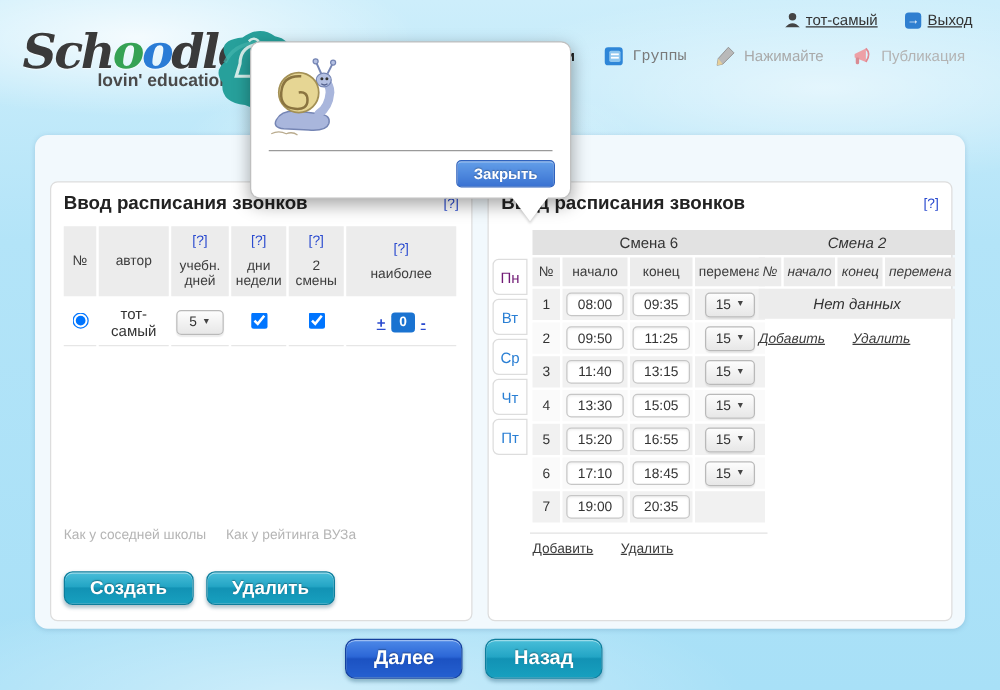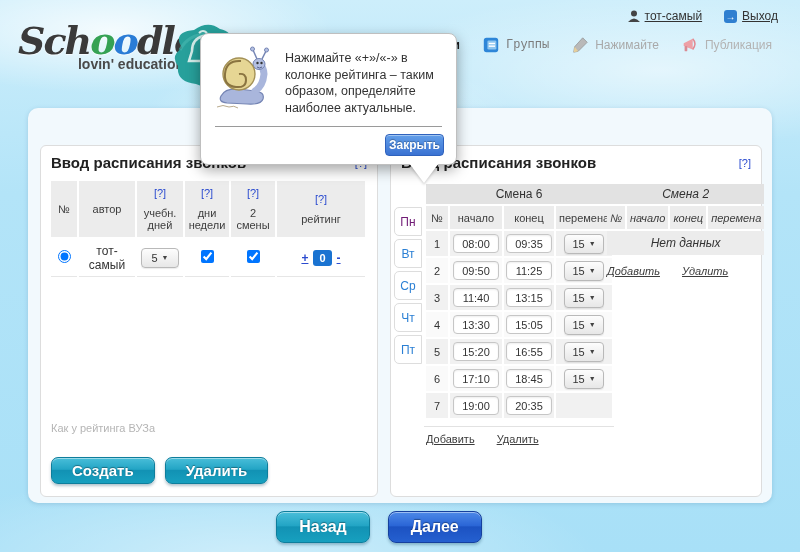--- a/index.html
+++ b/index.html
@@ -99,21 +99,21 @@
   .popup { position:absolute; left:200px; top:33px; width:257px; z-index:50; background:#fff;
     border:1px solid #bfbfbf; border-radius:8px; box-shadow:0 5px 14px rgba(0,0,0,.35); padding:10px 12px 8px; }
   .popup::after { content:""; position:absolute; bottom:-19px; left:208px; width:0; height:0;
     border-left:15px solid transparent; border-right:15px solid transparent; border-top:20px solid #fff;
     filter:drop-shadow(0 2px 1px rgba(0,0,0,.15)); }
   .popup-body { display:flex; gap:10px; }
   .popup-text { font-size:12.5px; color:#333; line-height:1.32; padding-top:6px; }
   .popup hr { border:none; border-top:1px solid #9a9a9a; margin:10px 2px 7px; }
   .popup-foot { display:flex; justify-content:flex-end; }
   .btn-close { background:linear-gradient(180deg,#639fe9,#3a72d2); border:1px solid #2f62bd; border-radius:4px;
-    color:#fff; font-size:12px; font-weight:bold; padding:3px 3px; cursor:pointer;
+    color:#fff; font-size:12px; font-weight:bold; padding:3px 13px; cursor:pointer;
     text-shadow:0 -1px 1px rgba(0,0,0,.3); box-shadow:inset 0 1px 0 rgba(255,255,255,.4); }
   .mascot { flex:none; }
   input[type=checkbox], input[type=radio]{ cursor:pointer; }
 </style>
 </head>
 <body>
 
 <div class="screen">
 
   <div class="userbar">
@@ -184,21 +184,21 @@
         <a class="help">[?]</a>
       </div>
       <table class="ltable">
         <tbody>
             <tr>
           <th class="cw1">№</th>
           <th class="cw2">автор</th>
           <th class="cw3"><a class="help">[?]</a><span>учебн. дней</span></th>
           <th class="cw4"><a class="help">[?]</a><span>дни недели</span></th>
           <th class="cw5"><a class="help">[?]</a><span>2 смены</span></th>
-          <th class="cw6"><a class="help">[?]</a><span>рейтинг</span></th>
+          <th class="cw6"><a class="help">[?]</a><span>наиболее</span></th>
         </tr>
         <tr>
           <td><input type="radio" checked="" style=""></td>
           <td>тот-самый</td>
           <td><div class="dd dd-days">
                   <span>5</span>
                   <span class="arr">▼</span>
                 </div></td>
           <td><input type="checkbox" checked="" style=""></td>
           <td><input type="checkbox" checked="" style=""></td>
@@ -206,20 +206,21 @@
             <span class="rating">
               <a class="rlink">+</a>
               <span class="rbadge">0</span>
               <a class="rlink">-</a>
             </span>
           </td>
         </tr>
       </tbody>
         </table>
       <div class="presets">
+        <span>Как у соседней школы</span>
         <span>Как у рейтинга ВУЗа</span>
       </div>
       <div class="panel-buttons">
         <span class="btn btn-teal btn-md">Создать</span>
         <span class="btn btn-teal btn-md">Удалить</span>
       </div>
     </div>
 
     <div class="panel panel-right">
       <div class="panel-head">
@@ -334,42 +335,41 @@
           </table>
         <div class="tlinks">
           <a>Добавить</a>
           <a>Удалить</a>
         </div>
       </div>
     </div>
   </div>
 
   <div class="footer">
+    <span class="btn btn-blue btn-lg">Далее</span>
     <span class="btn btn-teal btn-lg">Назад</span>
-    <span class="btn btn-blue btn-lg">Далее</span>
   </div>
 
   <div class="popup">
     <div class="popup-body">
       <svg class="mascot" width="62" height="66" viewBox="0 0 62 66">
         <path d="M8 52 Q12 44 26 45 L42 47 Q52 48 50 55 Q48 61 34 60 L14 59 Q5 58 8 52 Z" fill="#a9b6dc" stroke="#7585b4" stroke-width="1.2"></path>
         <path d="M42 47 Q50 42 51 30 Q51 24 47 21" fill="none" stroke="#a9b6dc" stroke-width="7" stroke-linecap="round"></path>
         <ellipse cx="46" cy="20" rx="6" ry="5.5" fill="#b4c0e2" stroke="#7585b4" stroke-width="1"></ellipse>
         <line x1="44" y1="15" x2="40" y2="6" stroke="#7585b4" stroke-width="1.5"></line>
         <line x1="49" y1="15" x2="53" y2="7" stroke="#7585b4" stroke-width="1.5"></line>
         <circle cx="39.5" cy="5" r="2" fill="#b4c0e2" stroke="#7585b4" stroke-width="1"></circle>
         <circle cx="53.5" cy="6" r="2" fill="#b4c0e2" stroke="#7585b4" stroke-width="1"></circle>
         <circle cx="44.5" cy="19" r="1.2" fill="#333"></circle>
         <circle cx="48.5" cy="19" r="1.2" fill="#333"></circle>
         <path d="M44 23 q2.5 2 5 0" fill="none" stroke="#55618c" stroke-width="1"></path>
         <circle cx="26" cy="30" r="16" fill="#e6d694" stroke="#a39055" stroke-width="1.4"></circle>
         <path d="M26 30 q7 -1 7 6 q0 8 -10 7 q-12 -1 -11 -13 q1 -14 16 -13" fill="none" stroke="#8a7440" stroke-width="2"></path>
         <path d="M4 63 q6 -3 12 0 q5 -2 9 1" fill="none" stroke="#b9ab8e" stroke-width="1"></path>
       </svg>
-      <div class="popup-text">Нажимайте «+»/«-» в колонке рейтинга – таким образом, определяйте наиболее актуальные.</div>
     </div>
     <hr>
     <div class="popup-foot">
       <span class="btn-close">Закрыть</span>
     </div>
   </div>
 
 </div>
 
 </body></html>

